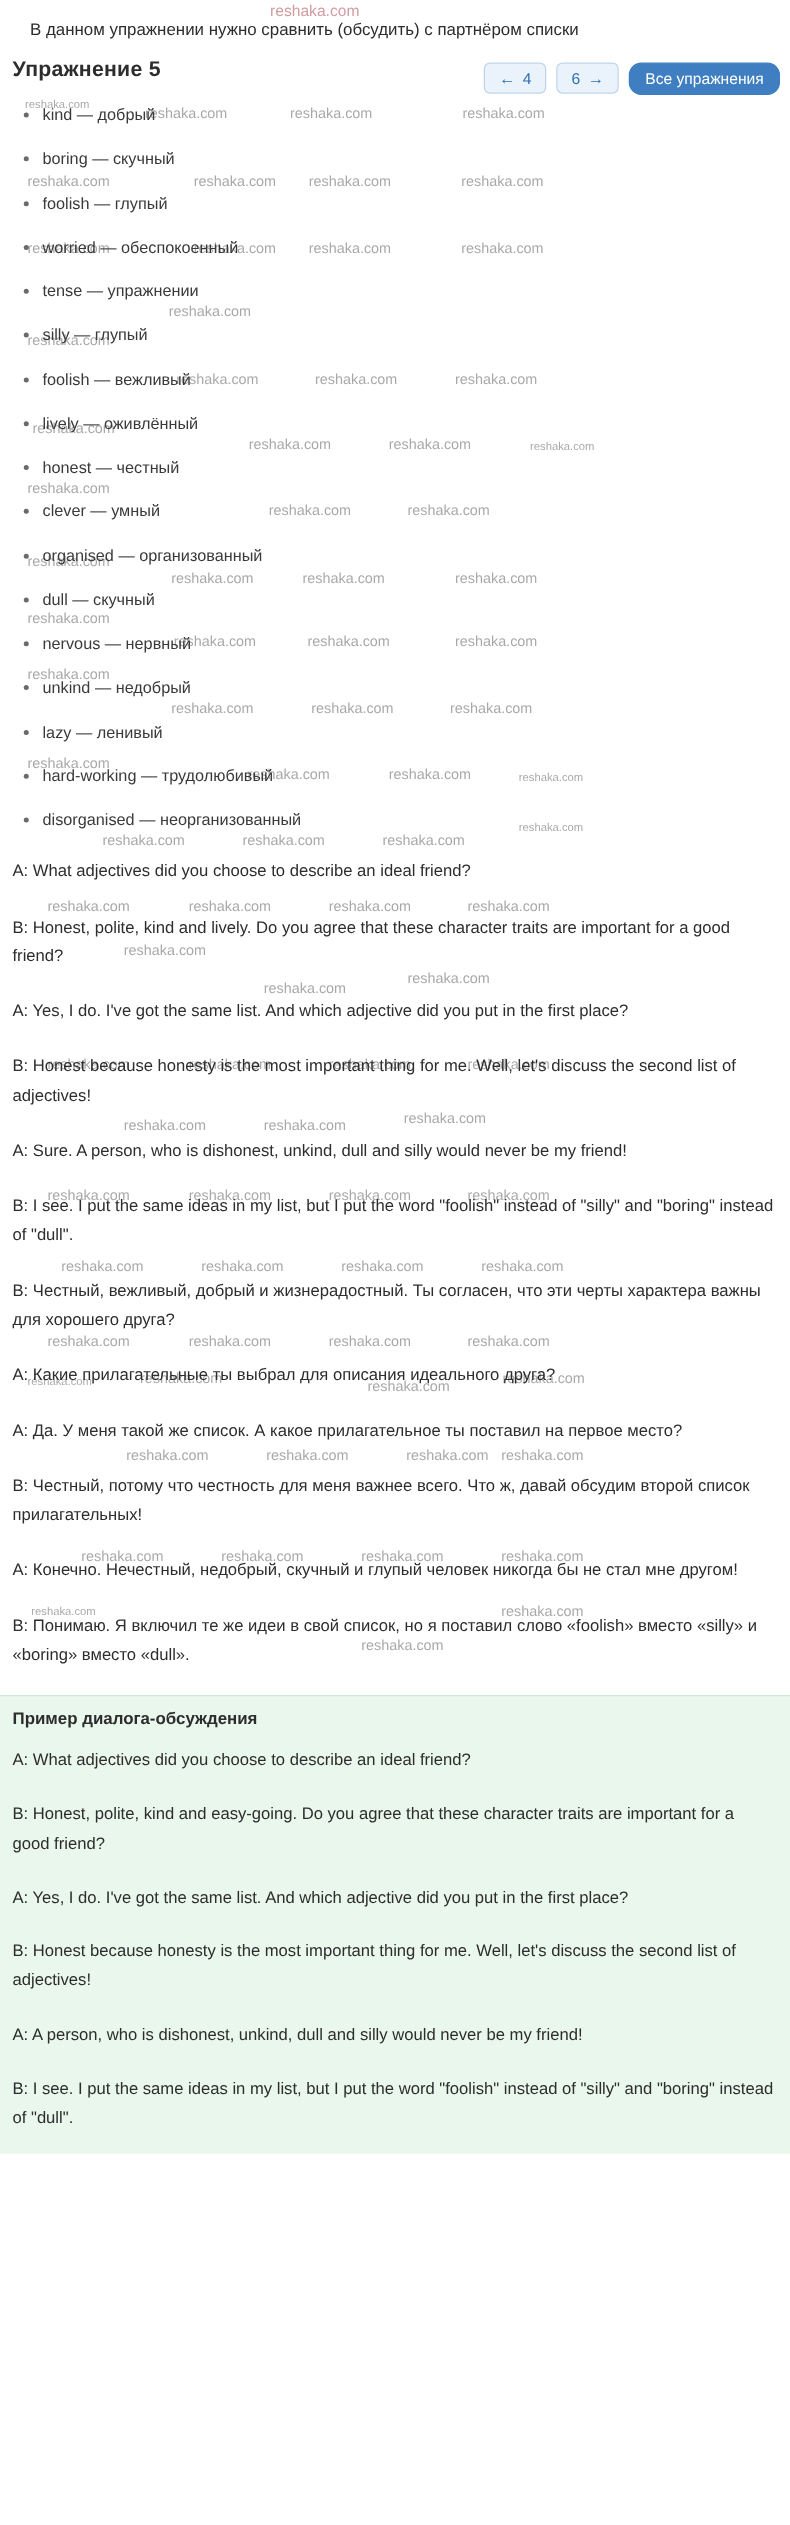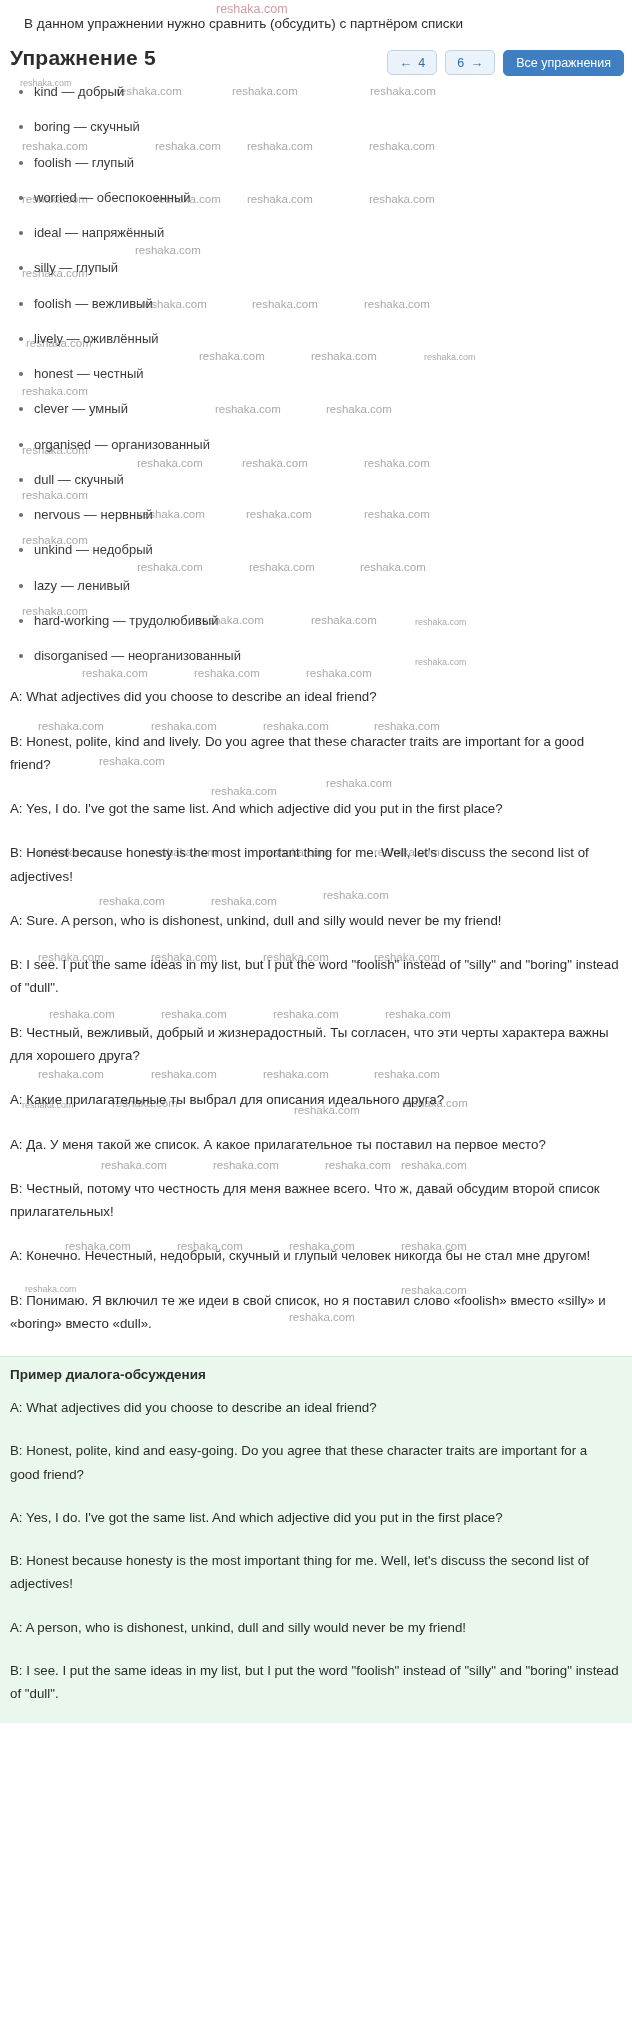--- a/index.html
+++ b/index.html
@@ -50,21 +50,21 @@
   .title-row {
     display: flex;
     align-items: flex-start;
     justify-content: space-between;
     padding: 12px 8px 0 10px;
     position: relative;
     z-index: 6;
   }
   h1.ex-title {
     margin: 0;
-    font-size: 21px;
+    font-size: 17px;
     font-weight: bold;
     color: #2d2d2d;
     letter-spacing: .2px;
   }
   .nav-group {
     display: flex;
     align-items: center;
     gap: 8px;
     margin-top: 4px;
   }
@@ -81,20 +81,21 @@
     cursor: pointer;
     line-height: 1;
     white-space: nowrap;
   }
   .nav-btn .arr { font-size: 13px; }
   .nav-btn.all {
     background: #3f7fc1;
     border-color: #3f7fc1;
     color: #ffffff;
     padding: 6px 12px;
+    border-radius: 10px;
   }
   
   ul.words {
     margin: 8px 0 0 0;
     padding-left: 34px;
     position: relative;
     z-index: 6;
   }
   ul.words li {
     font-size: 13px;
@@ -159,21 +160,21 @@
       </button>
       <button class="nav-btn all">Все упражнения</button>
     </div>
   </div>
 
   <ul class="words">
     <li>kind — добрый</li>
     <li>boring — скучный</li>
     <li>foolish — глупый</li>
     <li>worried — обеспокоенный</li>
-    <li>ideal — напряжённый</li>
+    <li>tense — упражнении</li>
     <li>silly — глупый</li>
     <li>foolish — вежливый</li>
     <li>lively — оживлённый</li>
     <li>honest — честный</li>
     <li>clever — умный</li>
     <li>organised — организованный</li>
     <li>dull — скучный</li>
     <li>nervous — нервный</li>
     <li>unkind — недобрый</li>
     <li>lazy — ленивый</li>

